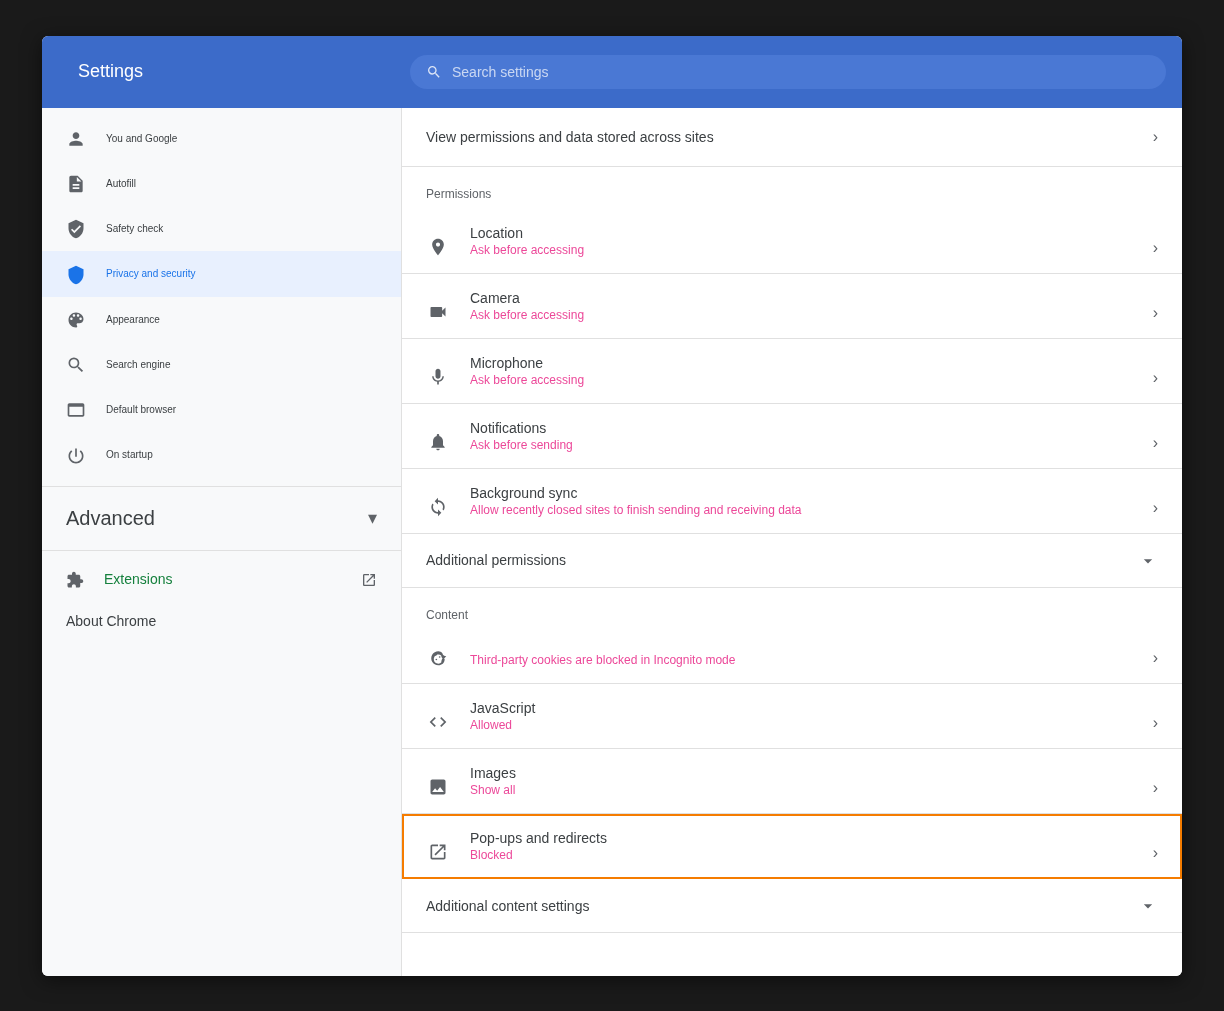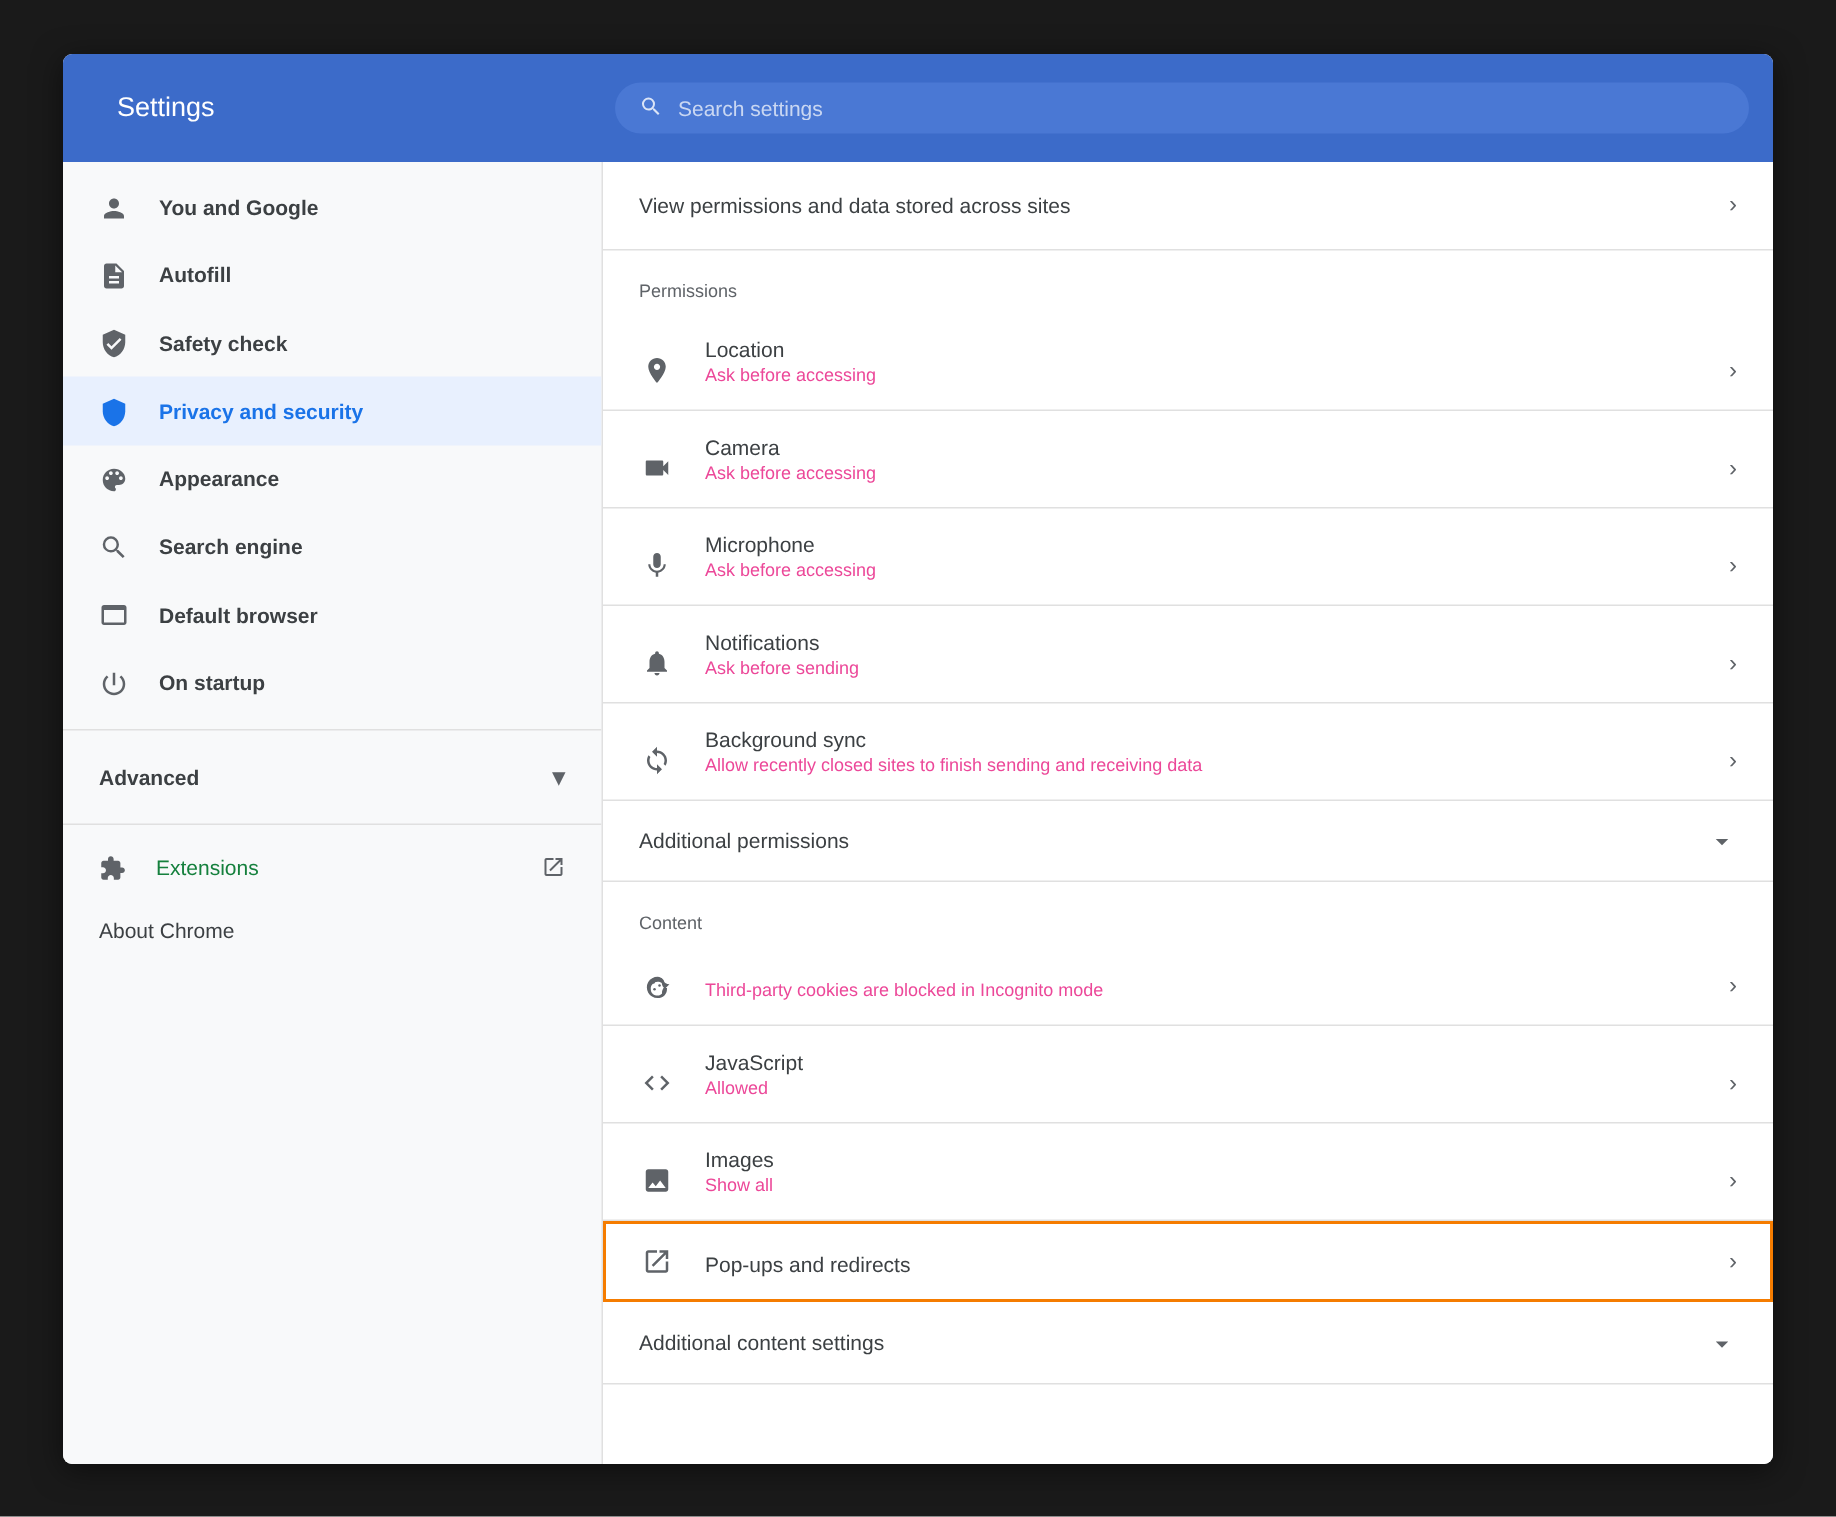--- a/index.html
+++ b/index.html
@@ -93,41 +93,39 @@
       color: #1a73e8;
     }
     .sidebar-icon {
       width: 20px;
       text-align: center;
       color: #5f6368;
       font-size: 18px;
       flex-shrink: 0;
     }
     .sidebar-label {
-      font-size: 14px;
-      font-weight: bold;
+      font-size: 10px;
     }
     .sidebar-section-divider {
       border: none;
       border-top: 1px solid #e0e0e0;
       margin: 8px 0;
     }
     .advanced-item {
       display: flex;
       align-items: center;
       padding: 12px 24px;
       cursor: pointer;
       gap: 20px;
       color: #3c4043;
       font-size: 14px;
     }
     .advanced-label {
       flex: 1;
-      font-size: 14px;
-      font-weight: bold;
+      font-size: 20px;
     }
     .advanced-arrow {
       color: #5f6368;
       font-size: 18px;
     }
     .extensions-item {
       display: flex;
       padding: 12px 24px;
       cursor: pointer;
       gap: 20px;
@@ -499,20 +497,21 @@
       </div>
 
       <div class="permission-row highlighted">
         <span class="perm-icon">
           <svg width="20" height="20" viewBox="0 0 24 24" fill="#5f6368">
               <path d="M19 19H5V5h7V3H5c-1.11 0-2 .9-2 2v14c0 1.1.89 2 2 2h14c1.1 0 2-.9 2-2v-7h-2v7zM14 3v2h3.59l-9.83 9.83 1.41 1.41L19 6.41V10h2V3h-7z"></path>
             </svg>
         </span>
         <div class="perm-info">
           <div class="perm-title">Pop-ups and redirects</div>
+          <div class="perm-subtitle">Blocked</div>
         </div>
         <span class="perm-arrow">›</span>
       </div>
 
       <div class="collapsible-row">
         <span class="collapsible-label">Additional content settings</span>
         <span class="collapsible-chevron">
           <svg width="20" height="20" viewBox="0 0 24 24" fill="#5f6368">
               <path d="M7 10l5 5 5-5z"></path>
             </svg>

